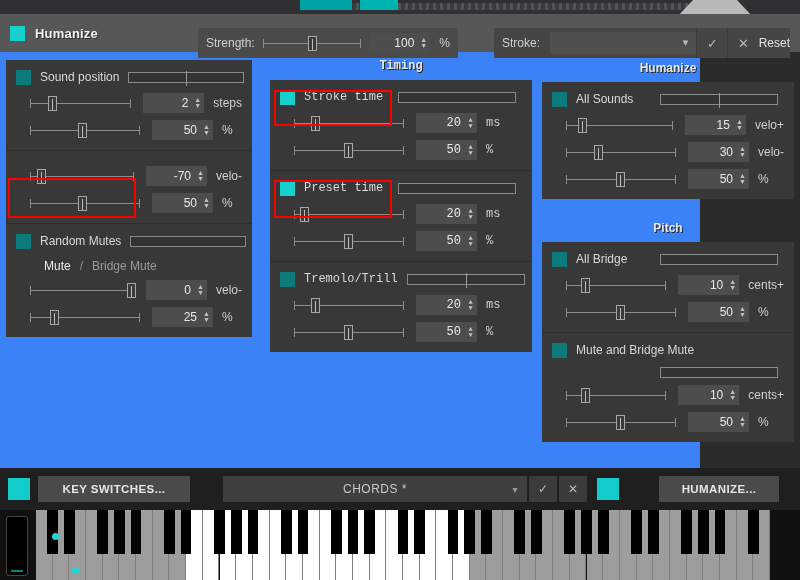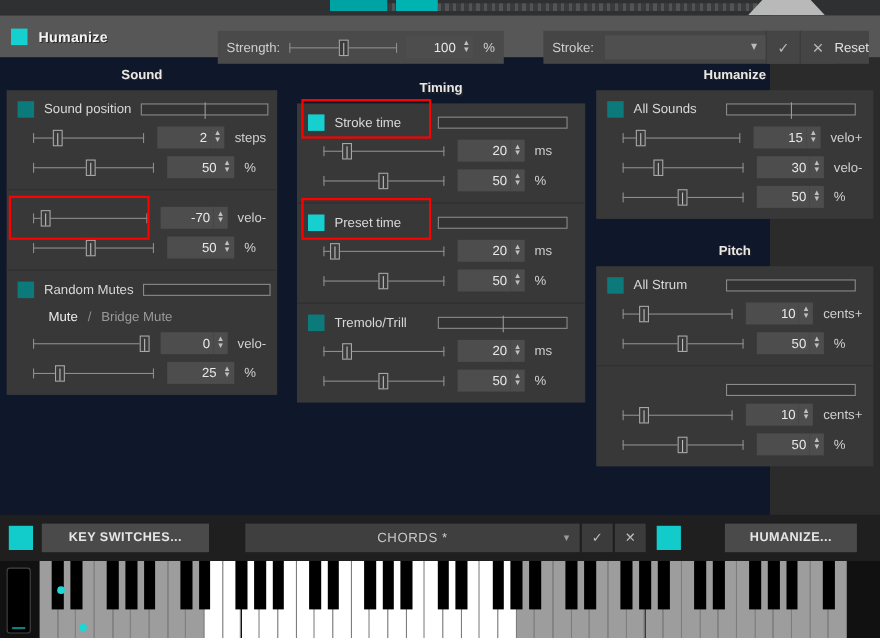--- a/index.html
+++ b/index.html
@@ -2,21 +2,21 @@
 <html><head>
 <meta charset="utf-8">
 <style>
   * { box-sizing: border-box; margin: 0; padding: 0; }
   html, body {
     width: 800px; height: 580px;
     background: #2b2b2b;
     font-family: "Liberation Sans", sans-serif;
     overflow: hidden;
   }
-  #app { position: relative; width: 700px; height: 580px; background: #0f172a; }
+  #app { position: relative; width: 700px; height: 580px; background: #3b82f6; }
 
   
   .topstrip { position:absolute; left:0; top:0; width:800px; height:14px; background:#2f3031; overflow:hidden; }
   .topstrip .dotrow { position:absolute; left:300px; top:3px; width:430px; height:7px;
     background: repeating-linear-gradient(90deg,#55585a 0 3px,#3a3c3e 3px 7px); opacity:.9; }
   .topstrip .tealA { position:absolute; left:300px; top:0; width:52px; height:10px; background:#00a3a3; }
   .topstrip .tealB { position:absolute; left:360px; top:0; width:38px; height:10px; background:#00b3b3; }
   .topstrip .hump { position:absolute; left:660px; top:0px; width:110px; height:14px; background:#b9b9b9;
     clip-path: polygon(18% 100%, 30% 0%, 70% 0%, 82% 100%); }
 
@@ -150,21 +150,20 @@
         <span>✕</span>
       </div>
       <div class="reset-btn">
         <span>Reset</span>
       </div>
     </div>
   </div>
 
   <div id="cols">
       <div class="col" style="left: 6px; top: 60px; width: 246px;">
-        <div class="coltitle">Sound</div>
         <div class="panel">
           <div class="grp">
             <div class="grp-head">
               <div class="chk "></div>
               <div class="grp-name">Sound position</div>
               <div style="margin-left:auto;padding-right:6px;">
                 <div class="meter" style="width:116px">
                   <div class="tick" style="left:50%"></div>
                 </div>
               </div>
@@ -289,21 +288,21 @@
                 <div class="spin">
                   <span>▲</span>
                   <span>▼</span>
                 </div>
                 <span class="unit">%</span>
               </div>
             </div>
           </div>
         </div>
       </div>
-      <div class="col" style="left: 270px; top: 72px; width: 262px;">
+      <div class="col" style="left: 270px; top: 58px; width: 262px; font-family: Liberation Mono, monospace;">
         <div class="coltitle">Timing</div>
         <div class="panel">
           <div class="grp">
             <div class="grp-head">
               <div class="chk on"></div>
               <div class="grp-name">Stroke time</div>
               <div style="margin-left:auto;padding-right:6px;">
                 <div class="meter" style="width:118px"></div>
               </div>
             </div>
@@ -507,21 +506,21 @@
             </div>
           </div>
         </div>
       </div>
       <div class="col" style="left: 542px; top: 220px; width: 252px;">
         <div class="coltitle">Pitch</div>
         <div class="panel">
           <div class="grp">
             <div class="grp-head">
               <div class="chk "></div>
-              <div class="grp-name">All Strum</div>
+              <div class="grp-name">All Bridge</div>
               <div style="margin-left:auto;padding-right:6px;">
                 <div class="meter" style="width:118px"></div>
               </div>
             </div>
             <div style="display:flex;align-items:center;gap:12px;margin-top:7px;margin-left:14px;">
               <div class="sl" style="width:110px">
                 <div class="track"></div>
                 <div class="cap l"></div>
                 <div class="cap r"></div>
                 <div class="knob" style="left:19%"></div>
@@ -550,20 +549,24 @@
                 </div>
                 <div class="spin">
                   <span>▲</span>
                   <span>▼</span>
                 </div>
                 <span class="unit">%</span>
               </div>
             </div>
           </div>
           <div class="grp">
+            <div class="grp-head">
+              <div class="chk "></div>
+              <div class="grp-name">Mute and Bridge Mute</div>
+            </div>
             <div style="display:flex;justify-content:flex-end;margin-top:8px;padding-right:6px;">
               <div class="meter" style="width:118px"></div>
             </div>
             <div style="display:flex;align-items:center;gap:12px;margin-top:7px;margin-left:14px;">
               <div class="sl" style="width:110px">
                 <div class="track"></div>
                 <div class="cap l"></div>
                 <div class="cap r"></div>
                 <div class="knob" style="left:19%"></div>
               </div>

